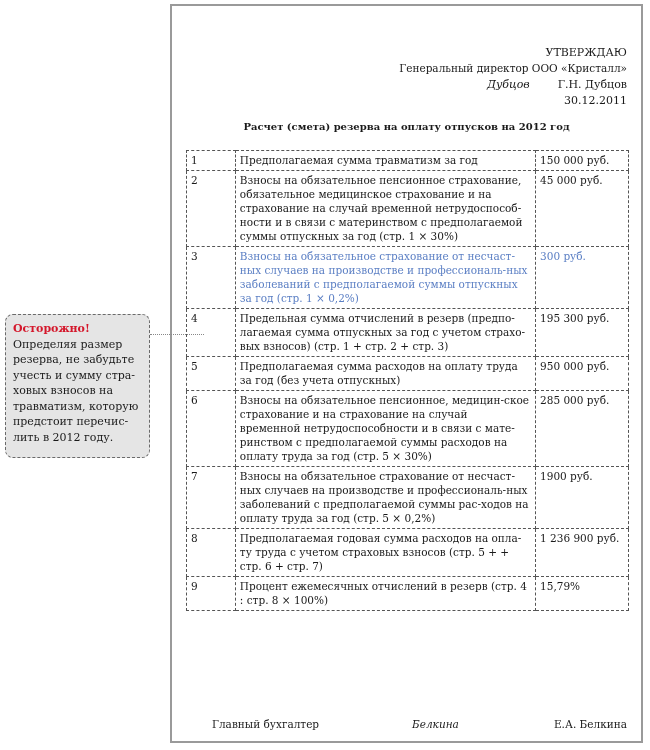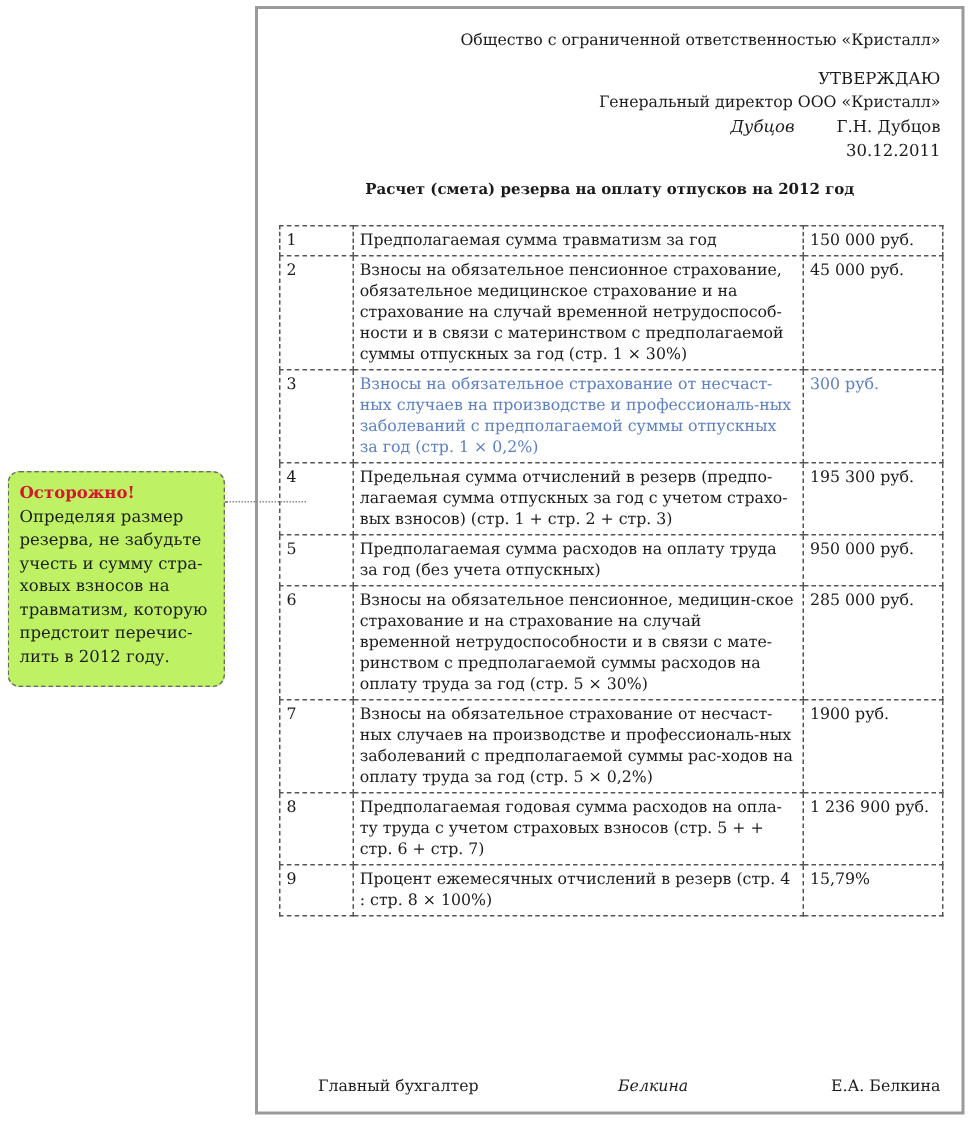--- a/index.html
+++ b/index.html
@@ -36,35 +36,34 @@
   table.calc td.num { width: 40px; }
   table.calc td.val { width: 84px; white-space: nowrap; }
   table.calc td.ind { width: 292px; }
   table.calc tr.hl td.ind, table.calc tr.hl td.val { color: #5b7fc4; }
   .footer { position: absolute; top: 712px; font-size: 10.5px; white-space: nowrap; }
   .f1 { left: 40px; }
   .f2 { left: 240px; font-style: italic; text-align: right; }
   .f3 { right: 14px; }
   .callout {
     position: absolute; left: 5px; top: 314px; width: 145px; height: 144px;
-    box-sizing: border-box; background: #bef264;
+    box-sizing: border-box; background: #e5e5e5;
     border: 1px dashed #6a6a6a; border-radius: 8px;
     padding: 6px 7px; font-size: 11px; line-height: 15.5px;
   }
   .callout .warn { color: #d4172b; font-weight: bold; display: block; }
   .connector {
     position: absolute; left: 150px; top: 334px; width: 54px; height: 0;
     border-top: 1px dotted #888;
   }
 </style>
 </head>
 <body>
 
 <div class="page">
-  <div class="r company">Общество с ограниченной ответственностью «Кристалл»</div>
   <div class="r approve">УТВЕРЖДАЮ</div>
   <div class="r signline">
     <span class="sig">Дубцов</span><span>Г.Н. Дубцов</span>
   </div>
   <div class="r director">Генеральный директор ООО «Кристалл»</div>
   <div class="r date">30.12.2011</div>
 
   <div class="title">Расчет (смета) резерва на оплату отпусков на 2012 год</div>
 
   <table class="calc">

